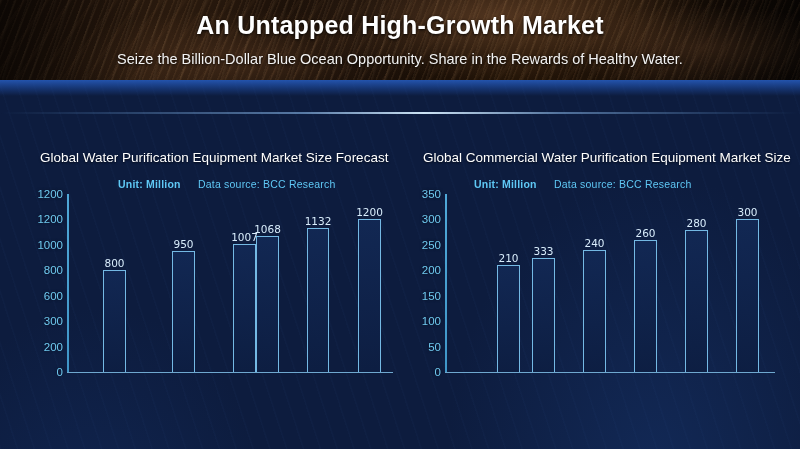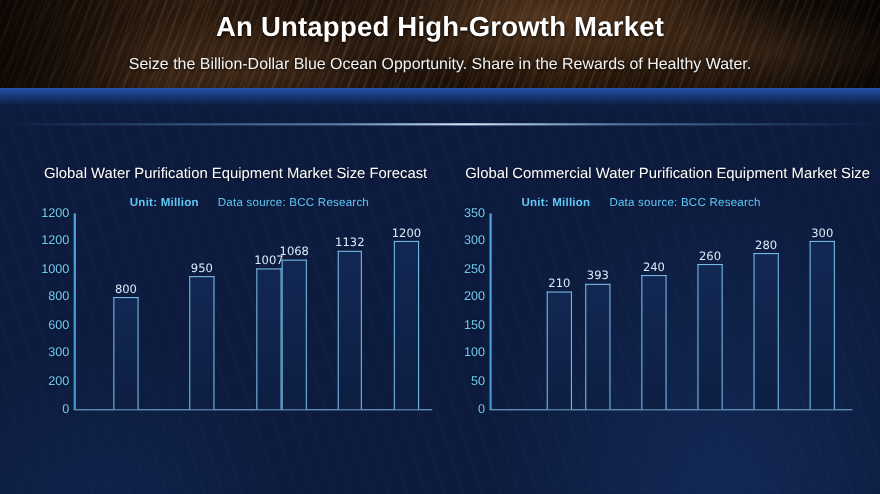--- a/index.html
+++ b/index.html
@@ -200,21 +200,21 @@
           <div class="ytick" style="top: 20.4286px;">300</div>
           <div class="ytick" style="top: -5px;">350</div>
         </div>
       <div class="y-axis"></div>
       <div class="x-axis"></div>
       <div class="bars" id="bars-right">
           <div class="bar" style="height: 106.8px; left: 36px; width: 23px; margin-left: 16px;">
             <span class="bar-label">210</span>
           </div>
           <div class="bar" style="height: 114.429px; left: 87px; width: 23px;">
-            <span class="bar-label">393</span>
+            <span class="bar-label">333</span>
           </div>
           <div class="bar" style="height: 122.057px; left: 138px; width: 23px;">
             <span class="bar-label">240</span>
           </div>
           <div class="bar" style="height: 132.229px; left: 189px; width: 23px;">
             <span class="bar-label">260</span>
           </div>
           <div class="bar" style="height: 142.4px; left: 240px; width: 23px;">
             <span class="bar-label">280</span>
           </div>

